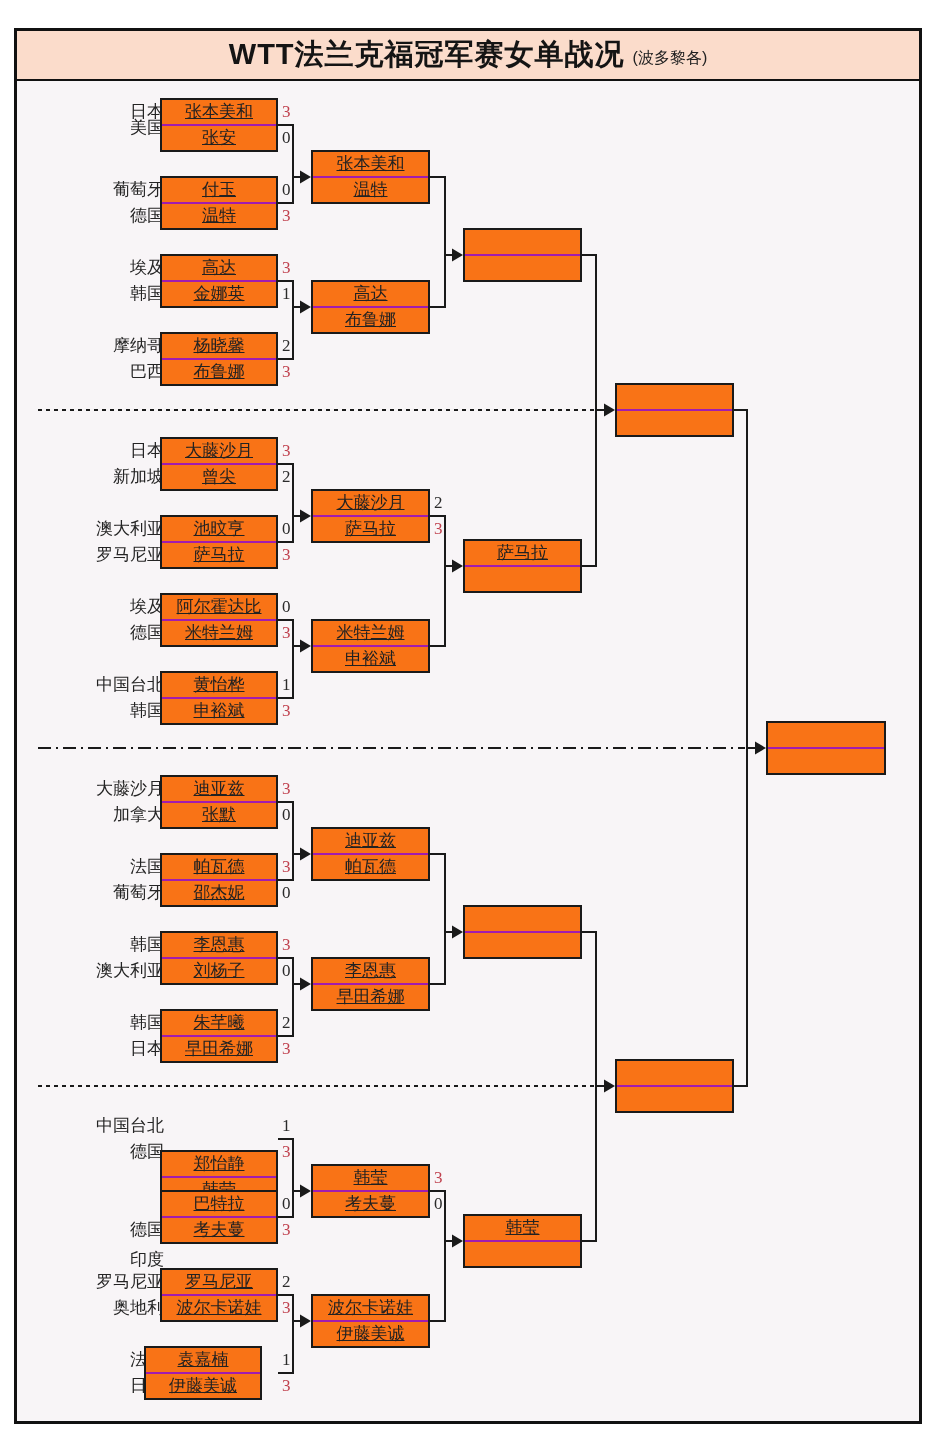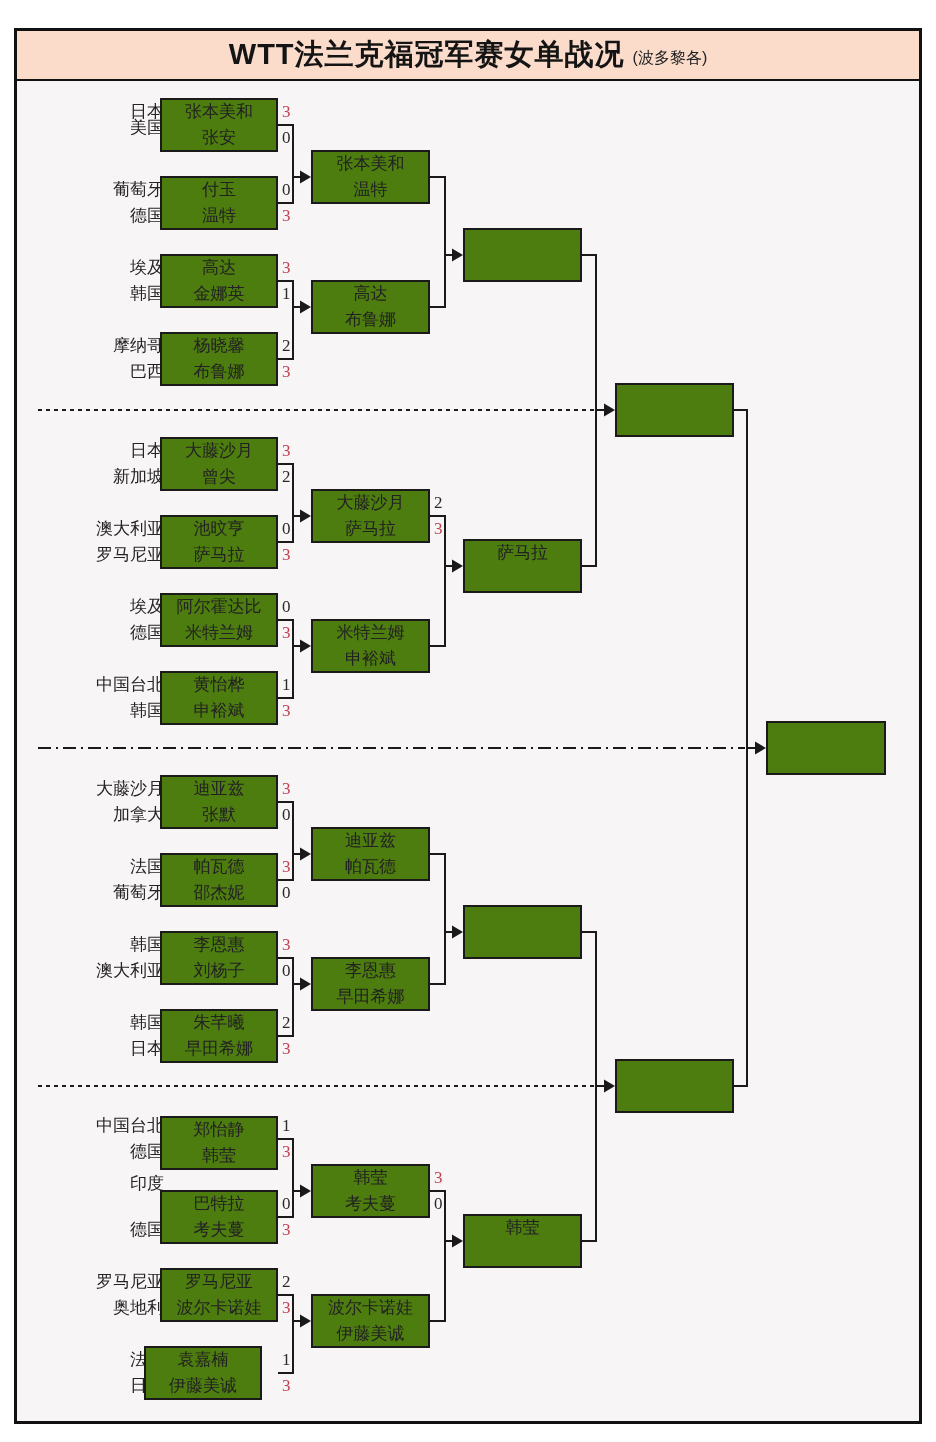--- a/index.html
+++ b/index.html
@@ -7,27 +7,27 @@
          font-family:"Liberation Serif","DejaVu Serif",serif;color:#222;}
   #frame{position:absolute;left:14px;top:28px;width:908px;height:1396px;
          border:3px solid #111;background:#f8f5f7;box-sizing:border-box;}
   #titlebar{position:absolute;left:0;top:0;width:100%;height:50px;background:#fbdccb;
             border-bottom:2px solid #111;box-sizing:border-box;
             display:flex;align-items:center;justify-content:center;gap:8px;}
   #titlebar .main{font-family:"Liberation Sans","DejaVu Sans",sans-serif;font-weight:bold;
                   font-size:29px;color:#141414;letter-spacing:1px;}
   #titlebar .credit{font-family:"Liberation Sans","DejaVu Sans",sans-serif;font-size:16px;color:#222;padding-top:6px;}
   svg.wires{position:absolute;left:0;top:0;pointer-events:none;}
-  .pbox,.wbox,.fbox{position:absolute;box-sizing:border-box;border:2px solid #1a1a1a;background:#4d7c0f;}
+  .pbox,.wbox,.fbox{position:absolute;box-sizing:border-box;border:2px solid #1a1a1a;background:#f97316;text-decoration:underline;}
   .pbox{width:118px;height:54px;}
   .wbox{width:119px;height:54px;}
   .fbox{width:120px;height:54px;}
   .pbox .row,.wbox .row,.fbox .row{height:24px;line-height:24px;text-align:center;
         font-size:17px;color:#222;overflow:hidden;white-space:nowrap;}
-  .pbox .row+.row,.wbox .row+.row,.fbox .row+.row{border-top:2px solid #4d7c0f;}
+  .pbox .row+.row,.wbox .row+.row,.fbox .row+.row{border-top:2px solid #a21caf;}
   .country{position:absolute;left:36px;width:128px;height:24px;line-height:24px;
            text-align:right;font-size:17px;color:#242424;white-space:nowrap;}
   .score{position:absolute;width:20px;height:24px;line-height:24px;font-size:17px;
          color:#2b2b2b;text-align:left;}
   .score.red{color:#c0424f;}
 </style>
 </head>
 <body>
 
 <div id="stage">
@@ -119,21 +119,21 @@
   <div class="country" style="top:777px">大藤沙月</div>
   <div class="country" style="top:803px">加拿大</div>
   <div class="country" style="top:855px">法国</div>
   <div class="country" style="top:881px">葡萄牙</div>
   <div class="country" style="top:933px">韩国</div>
   <div class="country" style="top:959px">澳大利亚</div>
   <div class="country" style="top:1011px">韩国</div>
   <div class="country" style="top:1037px">日本</div>
   <div class="country" style="top:1114px">中国台北</div>
   <div class="country" style="top:1140px">德国</div>
-  <div class="country" style="top:1172px">印度</div>
+  <div class="country" style="top:1248px">印度</div>
   <div class="country" style="top:1218px">德国</div>
   <div class="country" style="top:1270px">罗马尼亚</div>
   <div class="country" style="top:1296px">奥地利</div>
   <div class="country" style="top:1348px">法国</div>
   <div class="country" style="top:1374px">日本</div>
 
   <div class="pbox" style="left:160px;top:98px">
     <div class="row">张本美和</div>
     <div class="row">张安</div>
   </div>
@@ -174,21 +174,21 @@
     <div class="row">邵杰妮</div>
   </div>
   <div class="pbox" style="left:160px;top:931px">
     <div class="row">李恩惠</div>
     <div class="row">刘杨子</div>
   </div>
   <div class="pbox" style="left:160px;top:1009px">
     <div class="row">朱芊曦</div>
     <div class="row">早田希娜</div>
   </div>
-  <div class="pbox" style="left:160px;top:1116px">
+  <div class="pbox" style="left:160px;top:1150px">
     <div class="row">郑怡静</div>
     <div class="row">韩莹</div>
   </div>
   <div class="pbox" style="left:160px;top:1190px">
     <div class="row">巴特拉</div>
     <div class="row">考夫蔓</div>
   </div>
   <div class="pbox" style="left:160px;top:1268px">
     <div class="row">罗马尼亚</div>
     <div class="row">波尔卡诺娃</div>

